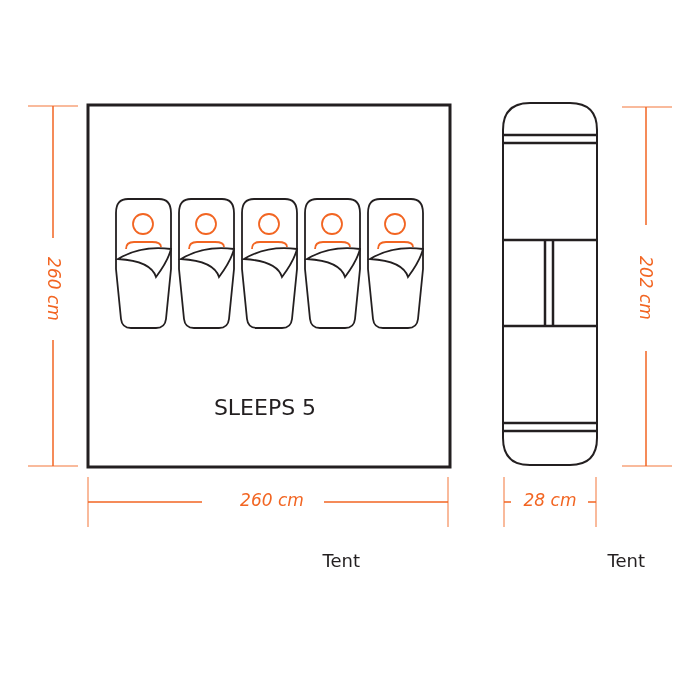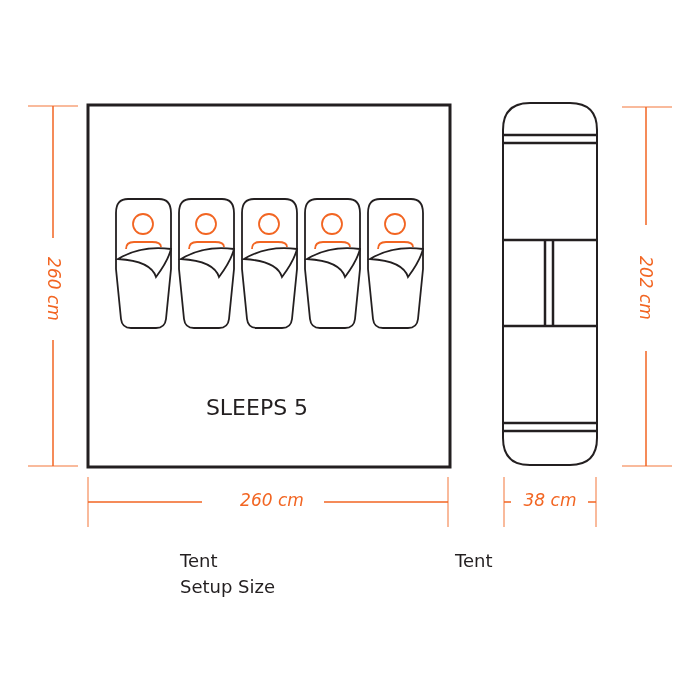--- a/index.html
+++ b/index.html
@@ -2,23 +2,23 @@
 <html><head>
 <meta charset="utf-8">
 <style>
   html, body { margin:0; padding:0; background:#ffffff; }
   body { width:700px; height:700px; position:relative; overflow:hidden;
          font-family:"Liberation Sans", sans-serif; }
   svg.art { position:absolute; left:0; top:0; }
   .dim { position:absolute; color:#f26522; font-family:"DejaVu Sans", sans-serif;
          font-style:italic; font-size:17px; white-space:nowrap; background:#fff; }
   .vert { transform:rotate(90deg); transform-origin:center center; }
-  .sleeps { position:absolute; left:172px; top:395px; width:170px; text-align:center;
+  .sleeps { position:absolute; left:180px; top:395px; width:170px; text-align:center;
             font-family:"DejaVu Sans", sans-serif; font-size:22px; color:#231f20; }
-  .caption { position:absolute; text-align:left; font-family:"DejaVu Sans", sans-serif;
+  .caption { position:absolute; text-align:right; font-family:"DejaVu Sans", sans-serif;
              font-size:18px; color:#231f20; line-height:26px; }
 </style>
 </head>
 <body>
 
 <svg class="art" width="700" height="700" viewBox="0 0 700 700">
 
   <g stroke="#f26522" stroke-width="1.5" fill="none">
     <line x1="28" y1="106" x2="78" y2="106" stroke-opacity="0.6"></line>
     <line x1="28" y1="466" x2="78" y2="466" stroke-opacity="0.6"></line>
@@ -91,23 +91,22 @@
     <line x1="504" y1="477" x2="504" y2="527" stroke-opacity="0.6"></line>
     <line x1="596" y1="477" x2="596" y2="527" stroke-opacity="0.6"></line>
     <line x1="504" y1="502" x2="511" y2="502"></line>
     <line x1="588" y1="502" x2="596" y2="502"></line>
   </g>
 </svg>
 
 <div class="dim vert" style="left:14px; top:279px; width:80px; text-align:center;">260 cm</div>
 <div class="dim" style="left:222px; top:490px; width:100px; text-align:center; background:transparent;">260 cm</div>
 <div class="dim vert" style="left:606px; top:278px; width:80px; text-align:center;">202 cm</div>
-<div class="dim" style="left:514px; top:490px; width:72px; text-align:center; background:transparent;">38 cm</div>
+<div class="dim" style="left:514px; top:490px; width:72px; text-align:center; background:transparent;">28 cm</div>
 
 <div class="sleeps">SLEEPS 5</div>
 
 <div class="caption" style="left:180px; top:548px; width:180px;">
   <div>Tent</div>
-  <div>Setup Size</div>
 </div>
 <div class="caption" style="left:455px; top:548px; width:190px;">
   <div>Tent</div>
 </div>
 
 </body></html>

